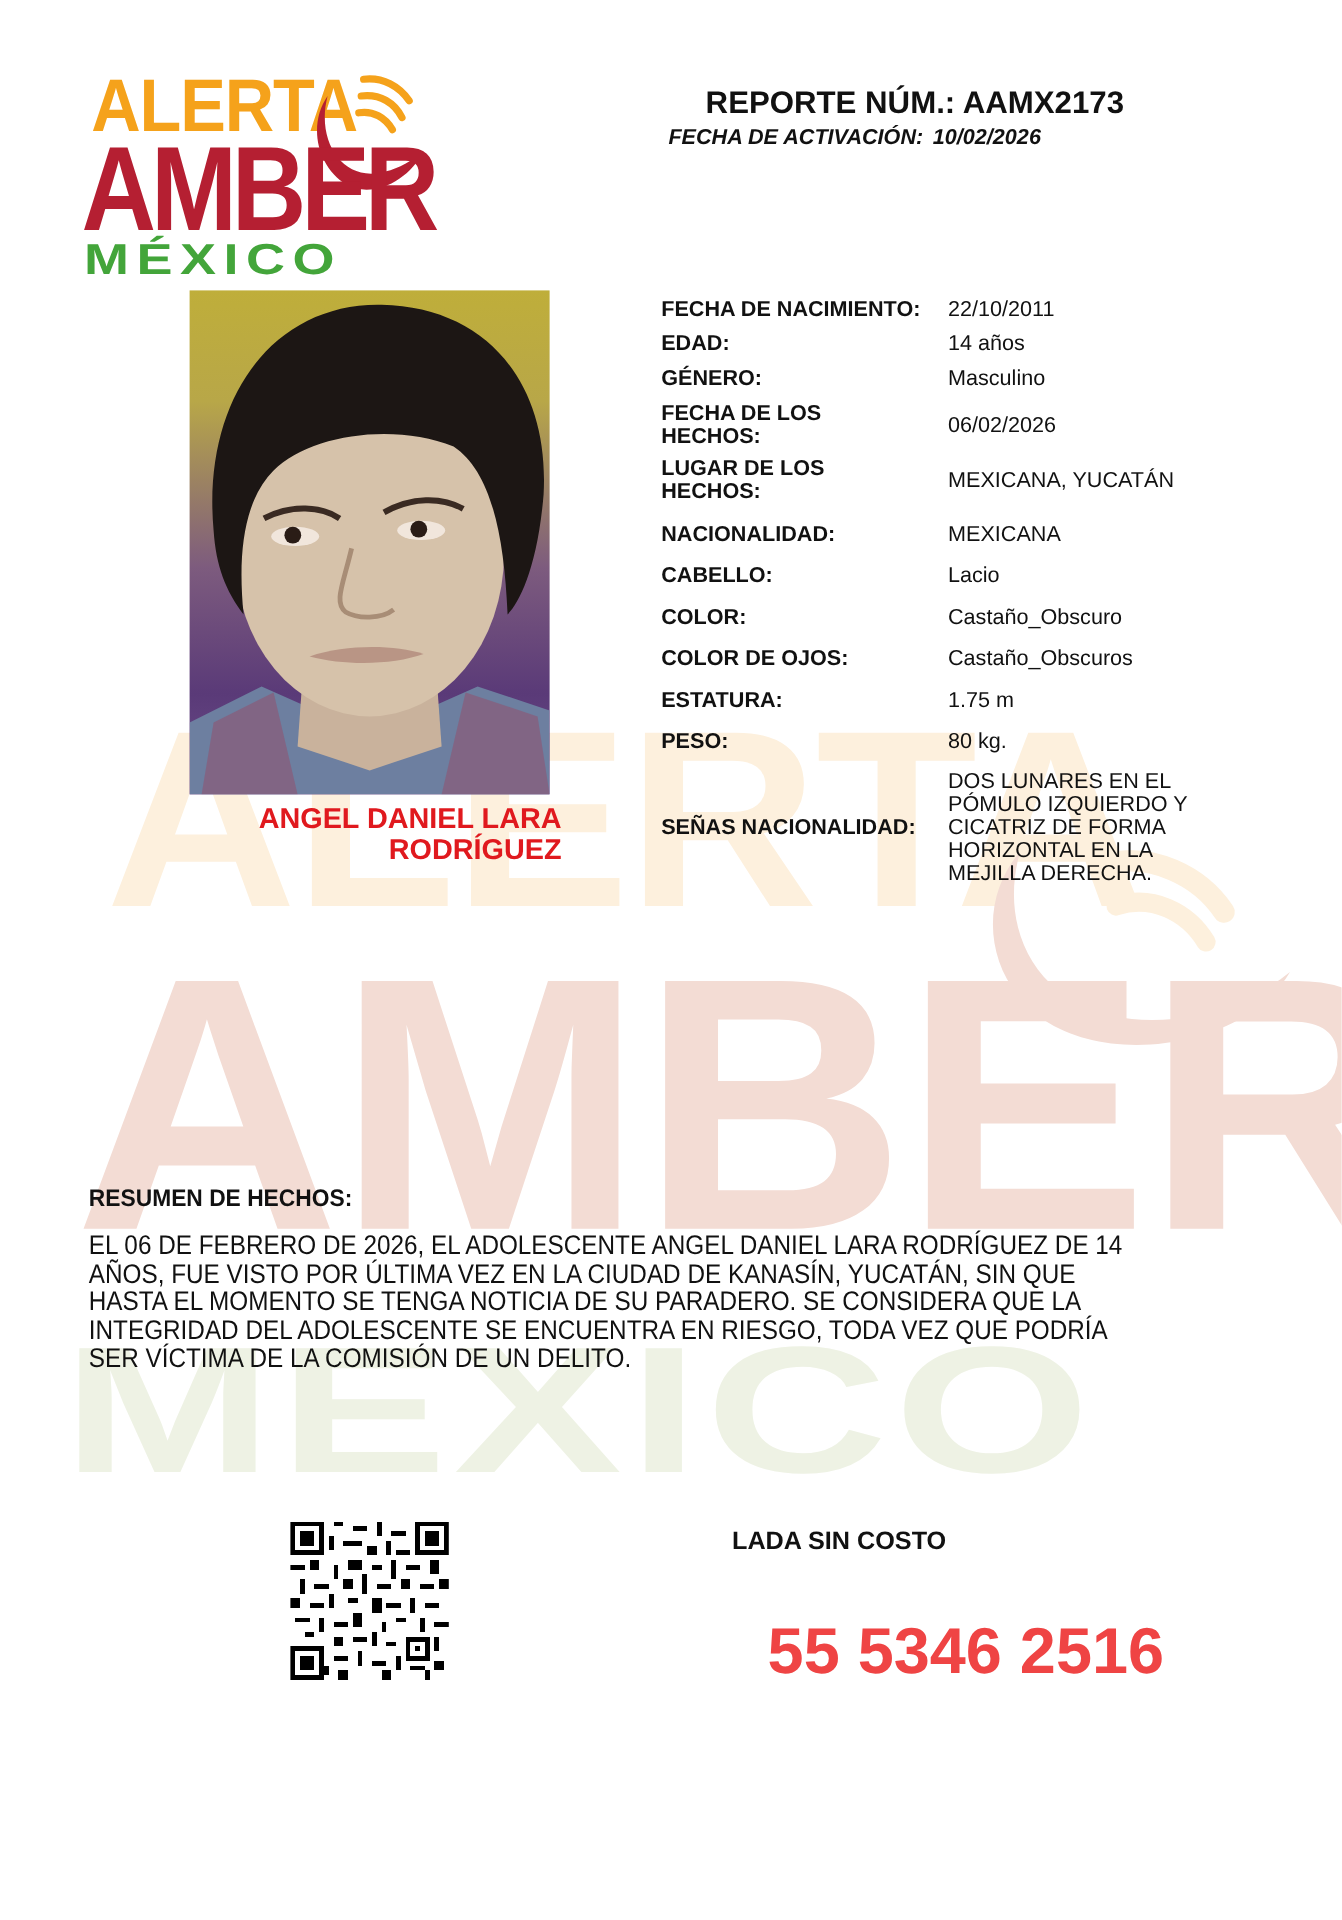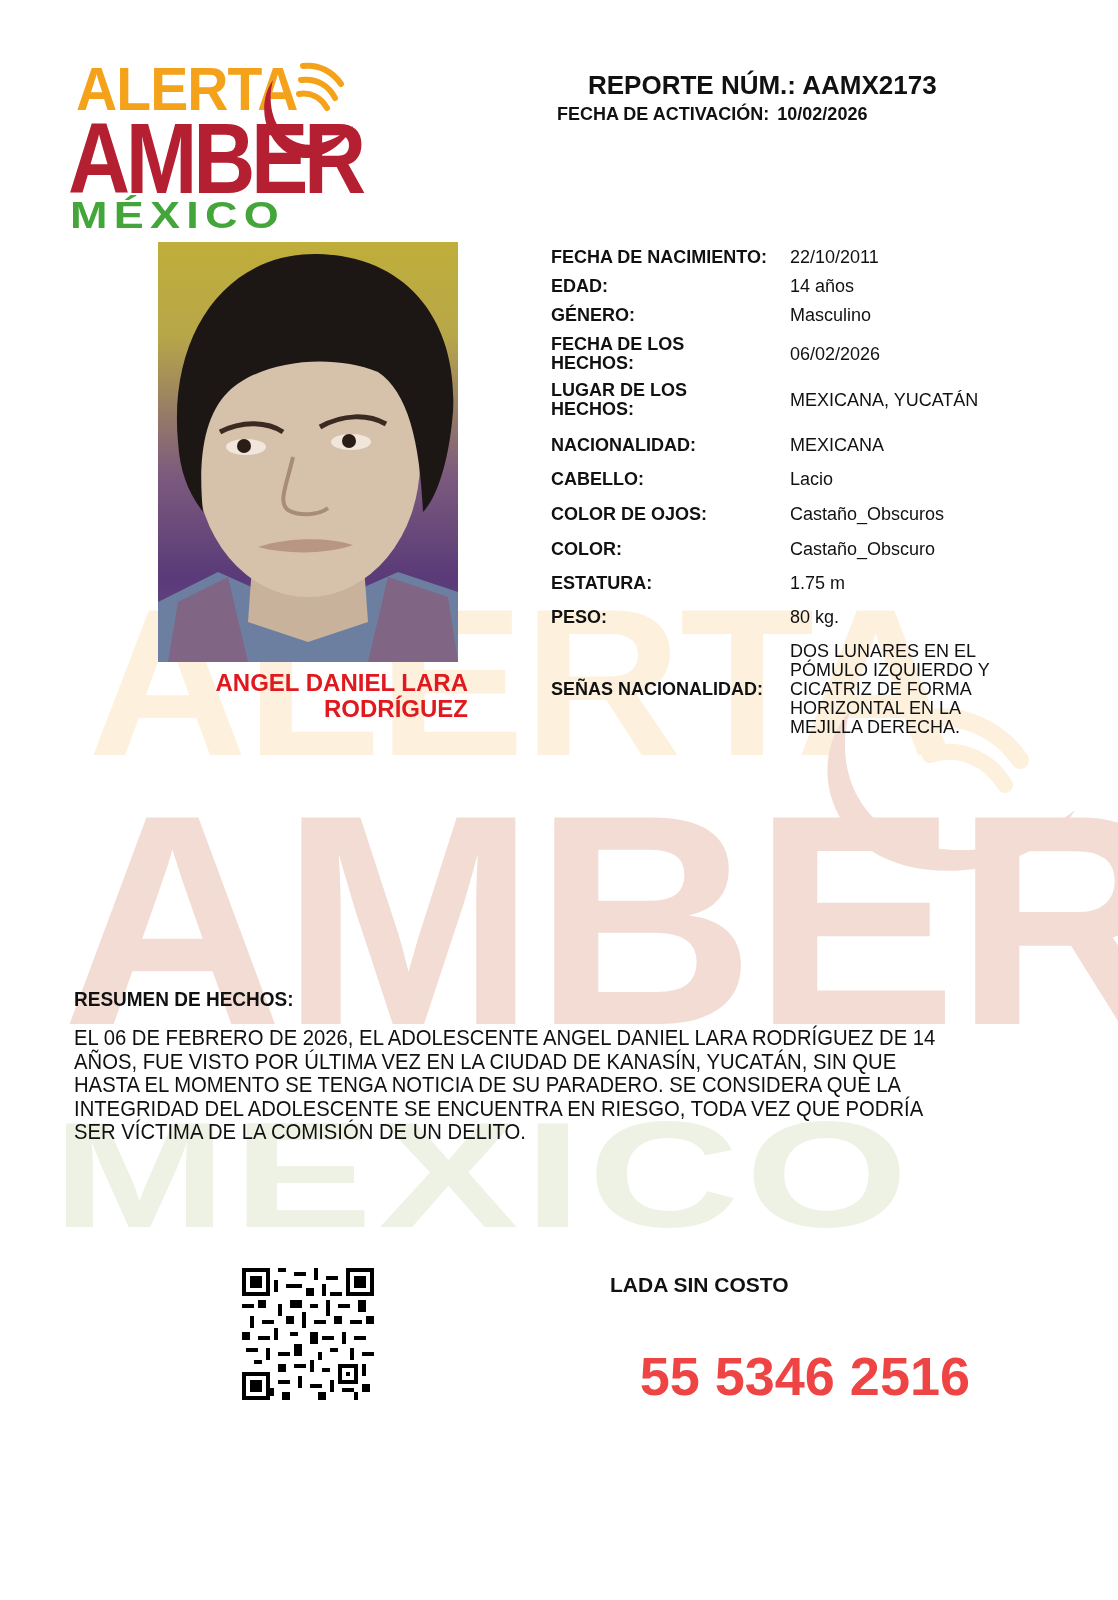--- a/index.html
+++ b/index.html
@@ -21,21 +21,21 @@
   .logo-alerta { position:absolute; left:10px; top:0px; color:#f5a21b; font-weight:bold; font-size:62px;
                  letter-spacing:-1px; transform:scaleX(0.92); transform-origin:left top; line-height:1; }
   .logo-amber  { position:absolute; left:2px; top:50px; color:#b51f32; font-weight:bold; font-size:100px;
                  letter-spacing:-5px; transform:scaleX(0.86); transform-origin:left top; line-height:1; }
   .logo-mexico { position:absolute; left:4px; top:140px; color:#43a53a; font-weight:bold; font-size:36px;
                  letter-spacing:5px; transform:scaleX(1.25); transform-origin:left top; line-height:1; }
   .logo-horn { position:absolute; left:195px; top:0px; width:100px; height:110px; }
 
   
   .report-num { left:588px; top:70px; font-size:26px; font-weight:bold; z-index:2; }
-  .activation { left:557px; top:104px; font-size:18px; font-weight:bold; z-index:2; }
+  .activation { left:557px; top:104px; font-size:18px; font-weight:bold; z-index:2;font-style:italic; }
   .activation .v { margin-left:8px; }
 
   
   .photo { left:158px; top:242px; width:300px; height:420px; z-index:2; overflow:hidden;
            background:linear-gradient(180deg,#bfae3a 0%,#b8a748 22%,#7d5b7e 55%,#5a3a78 80%,#6c4d8a 100%); }
   .name { left:150px; top:670px; width:318px; text-align:right; color:#e0191e; font-weight:bold;
           font-size:24px; line-height:26px; z-index:2; white-space:pre-line; }
 
   
   .info { left:551px; top:248px; width:470px; z-index:2; }
@@ -138,27 +138,27 @@
     <div class="val">MEXICANA, YUCATÁN</div>
   </div>
   <div class="row" style="margin-bottom:15px">
     <div class="k">NACIONALIDAD:</div>
     <div class="val">MEXICANA</div>
   </div>
   <div class="row" style="margin-bottom:16px">
     <div class="k">CABELLO:</div>
     <div class="val">Lacio</div>
   </div>
+  <div class="row" style="margin-bottom:15px">
+    <div class="k">COLOR:</div>
+    <div class="val">Castaño_Obscuro</div>
+  </div>
   <div class="row" style="margin-bottom:16px">
     <div class="k">COLOR DE OJOS:</div>
     <div class="val">Castaño_Obscuros</div>
-  </div>
-  <div class="row" style="margin-bottom:15px">
-    <div class="k">COLOR:</div>
-    <div class="val">Castaño_Obscuro</div>
   </div>
   <div class="row" style="margin-bottom:15px">
     <div class="k">ESTATURA:</div>
     <div class="val">1.75 m</div>
   </div>
   <div class="row" style="margin-bottom:15px">
     <div class="k">PESO:</div>
     <div class="val">80 kg.</div>
   </div>
   <div class="row">

